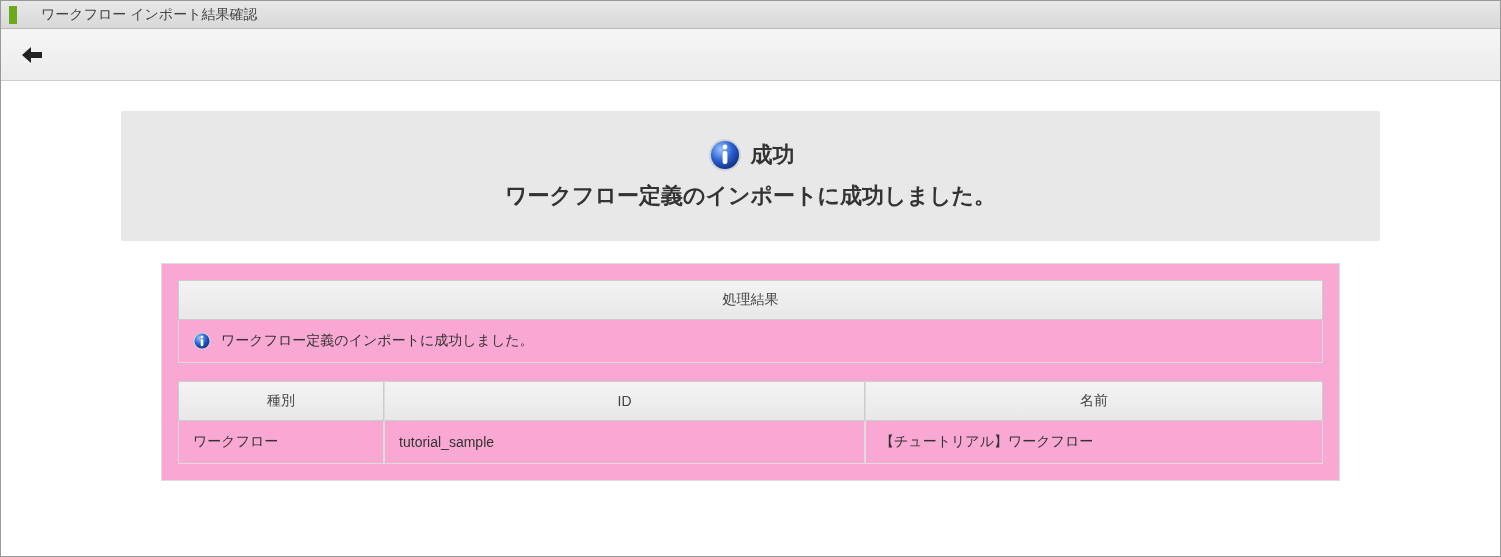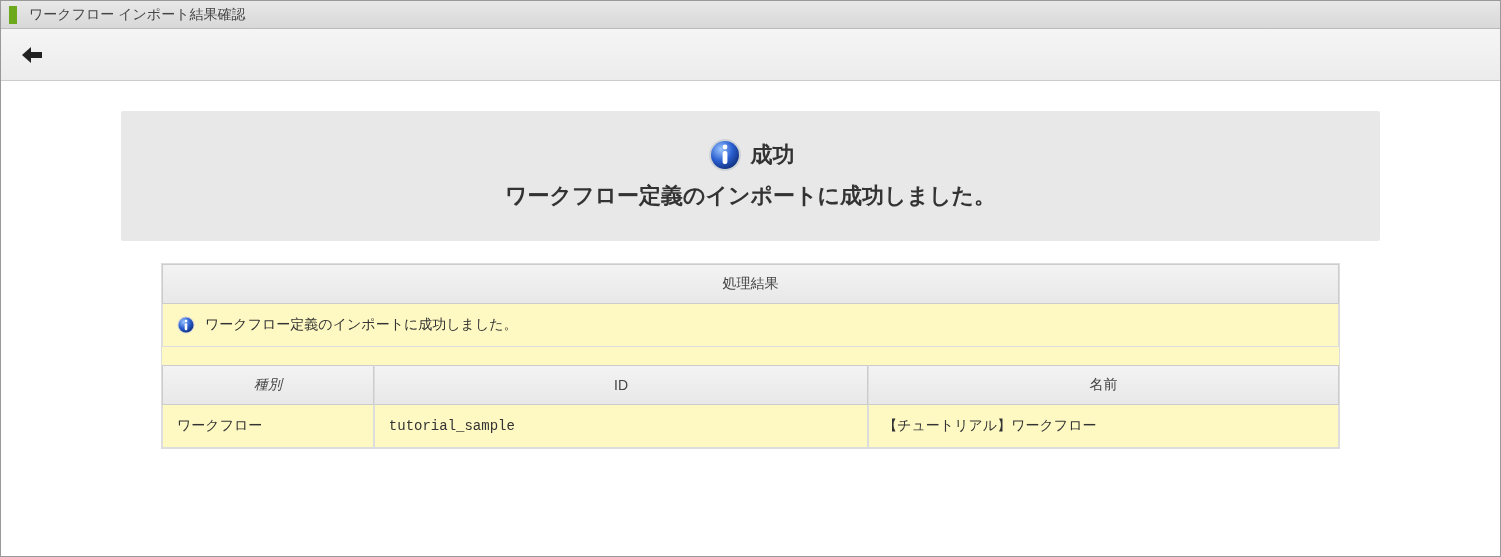--- a/index.html
+++ b/index.html
@@ -1,36 +1,36 @@
 <!DOCTYPE html>
 <html><head>
   <meta charset="utf-8">
   <style>
     * { margin:0; padding:0; box-sizing:border-box; }
     body { font-family:"Hiragino Kaku Gothic Pro","Meiryo",sans-serif; font-size:14px; color:#333; background:#fff; }
     .root { border:1px solid #999; height:557px; overflow:hidden; }
-    .titlebar { background:linear-gradient(#e8e8e8,#d8d8d8); border-bottom:1px solid #bbb; height:28px; display:flex; align-items:center; padding:0 8px; }
+    .titlebar { background:linear-gradient(#e8e8e8,#d8d8d8); border-bottom:1px solid #bbb; height:28px; display:flex; align-items:center; padding:0 8px;gap:12px; }
     .green-mark { width:8px; height:18px; background:#6ca91c; margin-right:12px; }
     .title-text { font-size:14px; color:#444; }
     .toolbar { background:linear-gradient(#f5f5f5,#ececec); border-bottom:1px solid #ccc; height:52px; display:flex; align-items:center; padding:0 18px; }
     .back-btn { cursor:pointer; width:26px; height:26px; display:flex; align-items:center; justify-content:center; }
     .content { padding:30px 120px 0; }
     .banner { background:#e8e8e8; border-radius:2px; padding:26px 32px 30px; text-align:center; }
     .banner-line1 { display:flex; align-items:center; justify-content:center; gap:8px; margin-bottom:8px; }
     .banner-title { font-size:22px; font-weight:bold; color:#333; }
     .banner-msg { font-size:22px; font-weight:bold; color:#333; }
-    .panel { margin:22px 40px 0; border:1px solid #ddd; background:#fef9c3; }
+    .panel { margin:22px 40px 0; border:1px solid #ddd; padding:16px; background:#f9a8d4; }
     table { width:100%; border-collapse:separate; border-spacing:0; margin-bottom:18px; }
     table:last-child { margin-bottom:0; }
     th { background:linear-gradient(#f3f3f3,#e8e8e8); border:1px solid #ccc; padding:10px 14px; font-weight:normal; text-align:center; color:#444; font-size:14px; }
     td { border:1px solid #ddd; border-top:none; padding:12px 14px; font-size:14px; color:#333; }
     .result-cell { display:flex; align-items:center; gap:10px; }
-    .t2 th:first-child { width:18%;font-style:italic; }
+    .t2 th:first-child { width:18%; }
     .t2 th:nth-child(2) { width:42%; }
-    .t2 td { border-left:1px solid #ddd;font-family:Liberation Mono, monospace; }
+    .t2 td { border-left:1px solid #ddd; }
     .t2 td:first-child { }
     .t2 th + th, .t2 td + td { border-left:1px solid #ddd;margin-left:24px; }
     .info-icon-lg { width:36px; height:36px; flex:none; }
     .info-icon-sm { width:18px; height:18px; flex:none; }
   </style>
 </head>
 <body>
 
 <div class="root">
   <div class="titlebar">

